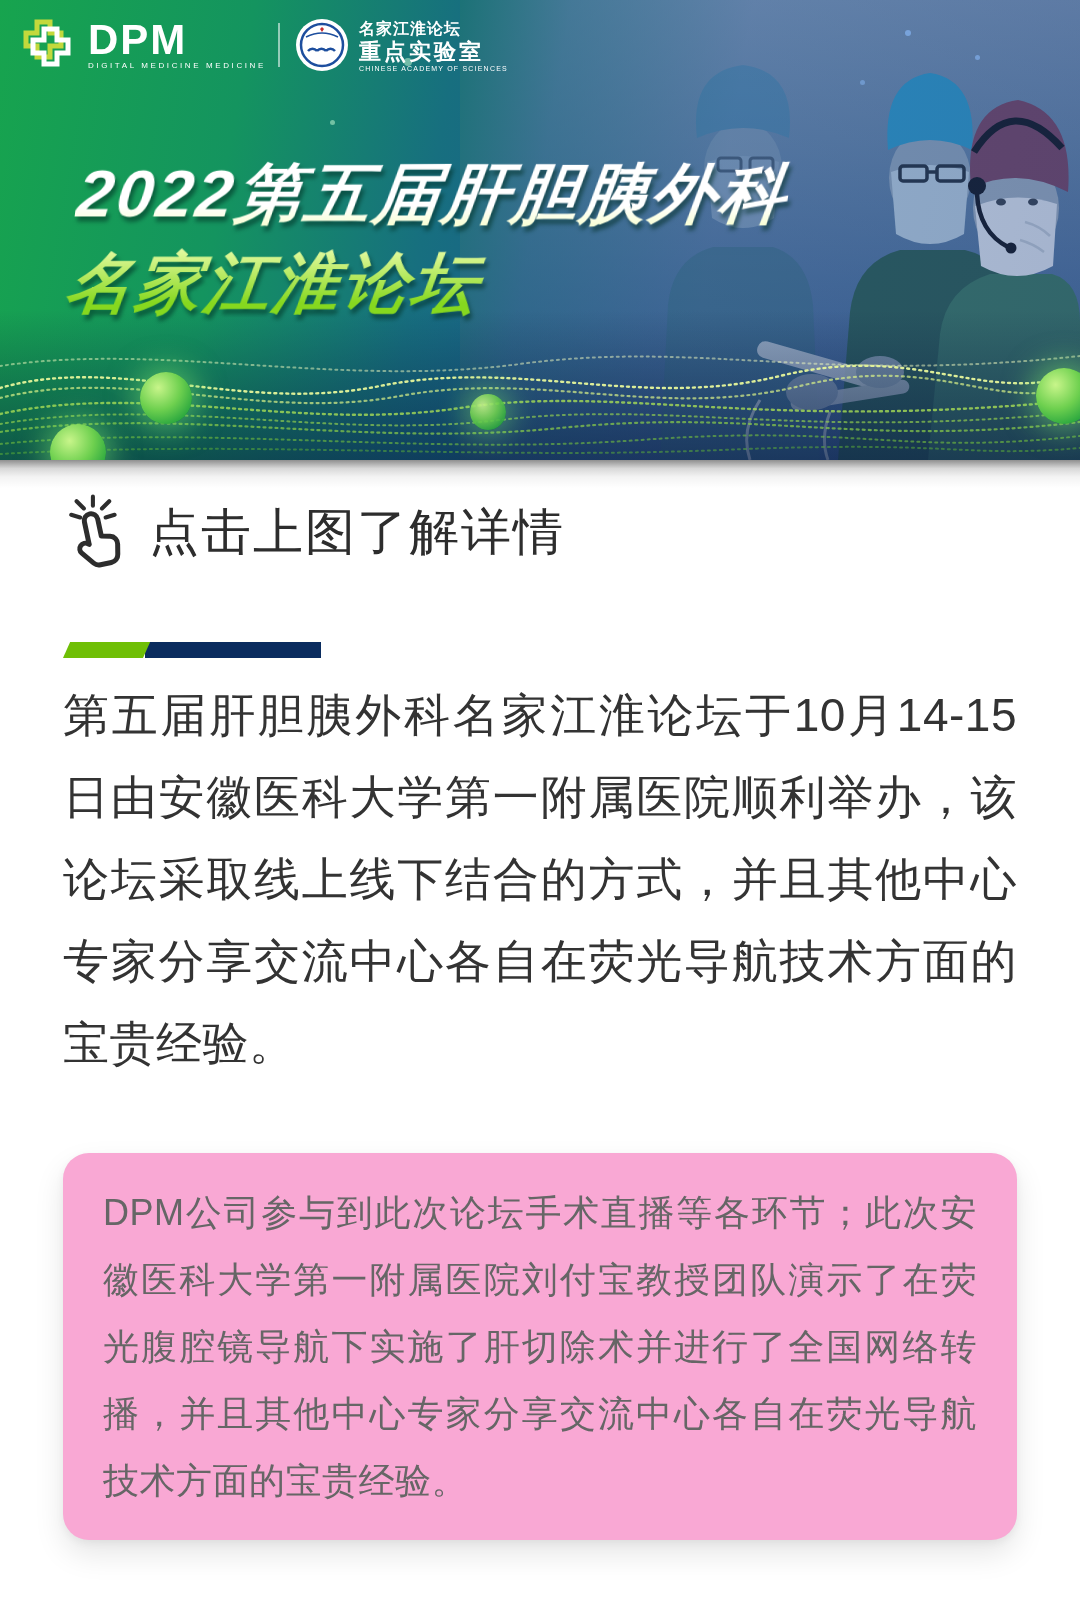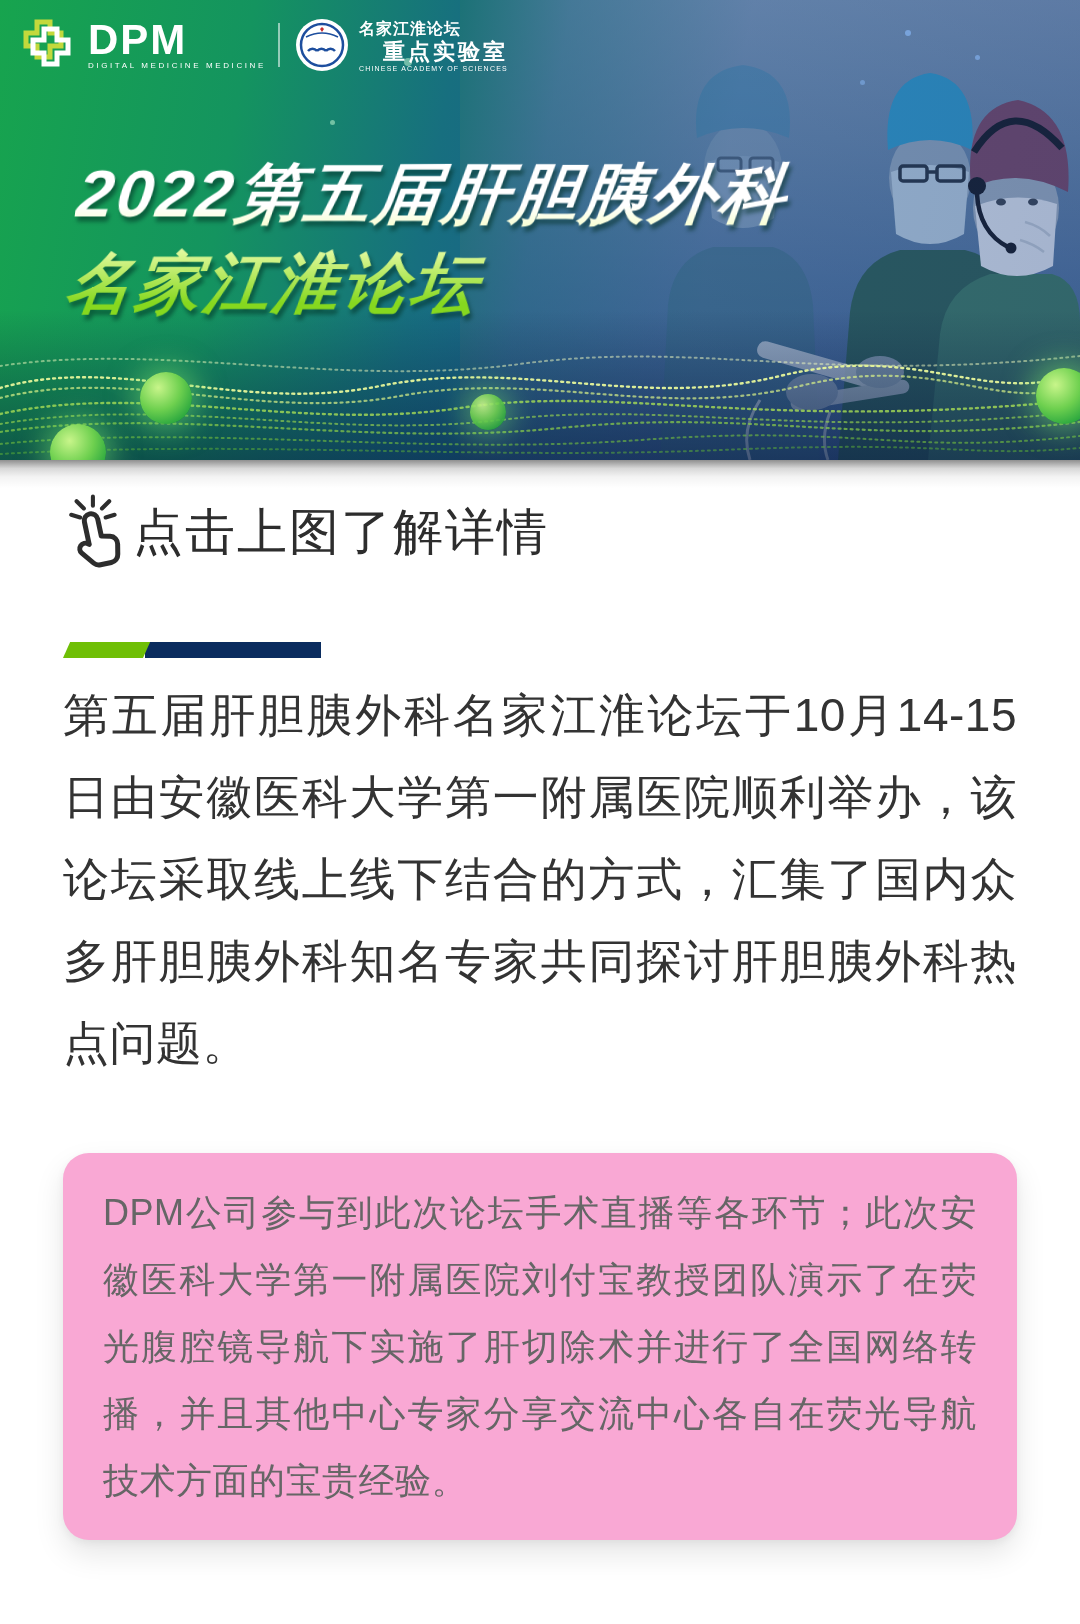--- a/index.html
+++ b/index.html
@@ -32,37 +32,37 @@
   .sphere.s4 { left:1036px;top:368px; width:56px; height:56px; }
   .dot { position:absolute; border-radius:50%; background:rgba(205,255,215,.5); }
 
   .logo-row { position:absolute; left:22px; top:14px; display:flex; align-items:center; height:62px; }
   .dpm-text { color:#ffffff; font-weight:bold; font-size:42px; letter-spacing:2px; line-height:40px; }
   .dpm-sub { color:#ffffff; font-size:8px; letter-spacing:2.6px; margin-top:1px; white-space:nowrap; }
   .logo-divider { width:2px; height:44px; background:rgba(255,255,255,.55); margin:0 14px 0 12px; }
   .lab-block { display:flex; align-items:center; }
   .lab-text { margin-left:9px; color:#ffffff; }
   .lab-l1 { font-size:16px; font-weight:bold; letter-spacing:1px; }
-  .lab-l2 { font-size:22px; font-weight:bold; letter-spacing:3px; line-height:24px;text-align:right; }
+  .lab-l2 { font-size:22px; font-weight:bold; letter-spacing:3px; line-height:24px; }
   .lab-l3 { font-size:7px; letter-spacing:1.2px; margin-top:1px; }
 
   .banner-title { position:absolute; left:72px; top:148px; transform:skewX(-7deg);
     font-weight:bold; font-style:italic; font-size:66px; letter-spacing:3px; line-height:90px;
     background:linear-gradient(180deg,#ffffff 32%,#f2ffb4 52%,#86d81f 86%);
     -webkit-background-clip:text; background-clip:text; color:transparent;
     filter:drop-shadow(3px 5px 2px rgba(0,45,35,.55)); white-space:nowrap; }
 
   
   .banner-edge { width:1080px; height:28px;
     background:linear-gradient(180deg,#8f8f8f 0%,#d8d8d8 30%,#f3f3f3 60%,#ffffff 100%); }
 
   
   .tap-row { display:flex; align-items:center; padding:6px 0 0 63px; height:82px; }
   .tap-icon { width:58px; height:80px; flex:0 0 auto; }
-  .tap-label { margin-left:12px; font-size:50px; color:#2d2d2d; font-weight:500; letter-spacing:2px; }
+  .tap-label { margin-left:28px; font-size:50px; color:#2d2d2d; font-weight:500; letter-spacing:2px; }
 
   
   .accent-bar { display:flex; margin:72px 0 0 63px; height:16px; }
   .accent-green { width:80px; height:16px; background:#6fbf06; transform:skewX(-24deg); transform-origin:bottom left; }
   .accent-navy { width:176px; height:16px; background:#0a2c5f; margin-left:2px; }
 
   
   .intro { margin:16px 63px 0 63px; font-size:46px; line-height:82px; color:#333333;
     text-align:justify; text-justify:inter-ideograph; letter-spacing:.5px; }
 
@@ -200,19 +200,19 @@
       <path transform="rotate(-12 34 46)" d="M27 54 V29 a7.5 7.5 0 0 1 15 0 v19 l9.5 2.4 a8.6 8.6 0 0 1 6.3 10.1 l-2.2 11.1 A9 9 0 0 1 46.8 79 H34.6 a9 9 0 0 1 -7 -3.3 L17 62.2 a6.3 6.3 0 0 1 9 -8.7 l1 0.9" fill="none" stroke="#2d2d2d" stroke-width="5.5" stroke-linecap="round" stroke-linejoin="round"></path>
     </svg>
     <div class="tap-label">点击上图了解详情</div>
   </div>
 
   <div class="accent-bar">
     <div class="accent-green"></div>
     <div class="accent-navy"></div>
   </div>
 
-  <p class="intro">第五届肝胆胰外科名家江淮论坛于10月14-15日由安徽医科大学第一附属医院顺利举办，该论坛采取线上线下结合的方式，汇集了国内众多肝胆胰外科知名专家共同探讨肝胆胰外科热点问题。</p>
+  <p class="intro">第五届肝胆胰外科名家江淮论坛于10月14-15日由安徽医科大学第一附属医院顺利举办，该论坛采取线上线下结合的方式，并且其他中心专家分享交流中心各自在荧光导航技术方面的宝贵经验。</p>
 
   <div class="card">
     <p class="card-text">DPM公司参与到此次论坛手术直播等各环节；此次安徽医科大学第一附属医院刘付宝教授团队演示了在荧光腹腔镜导航下实施了肝切除术并进行了全国网络转播，并且其他中心专家分享交流中心各自在荧光导航技术方面的宝贵经验。</p>
   </div>
 
 </div>
 
 </body></html>

